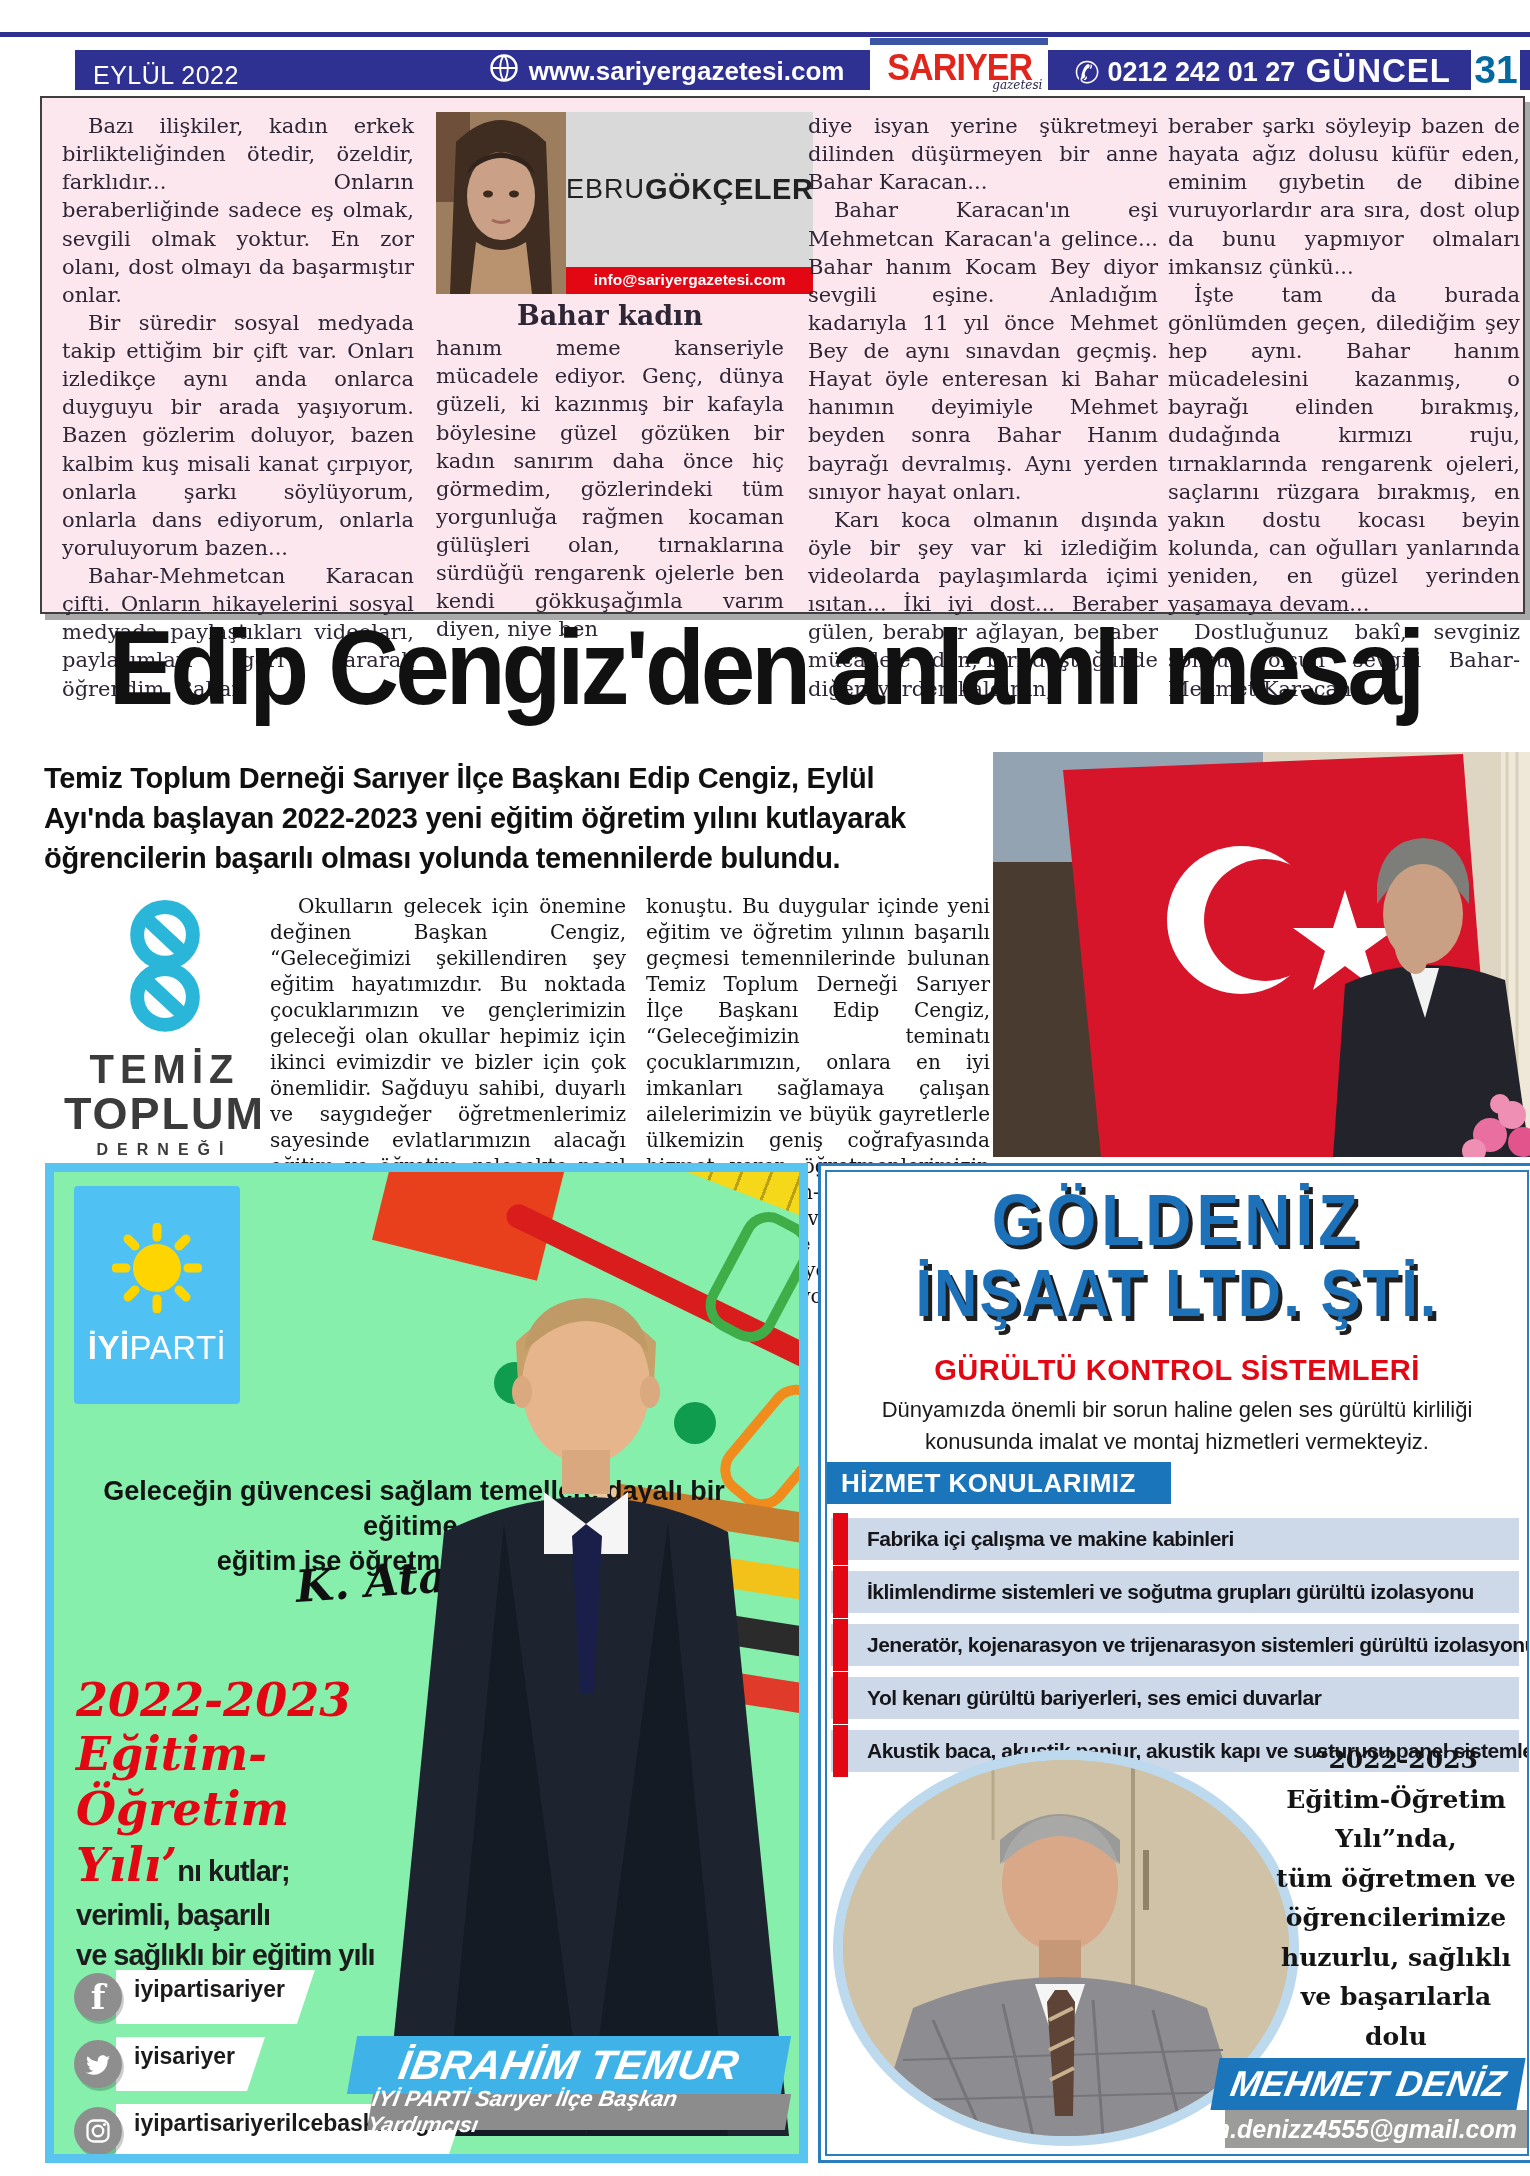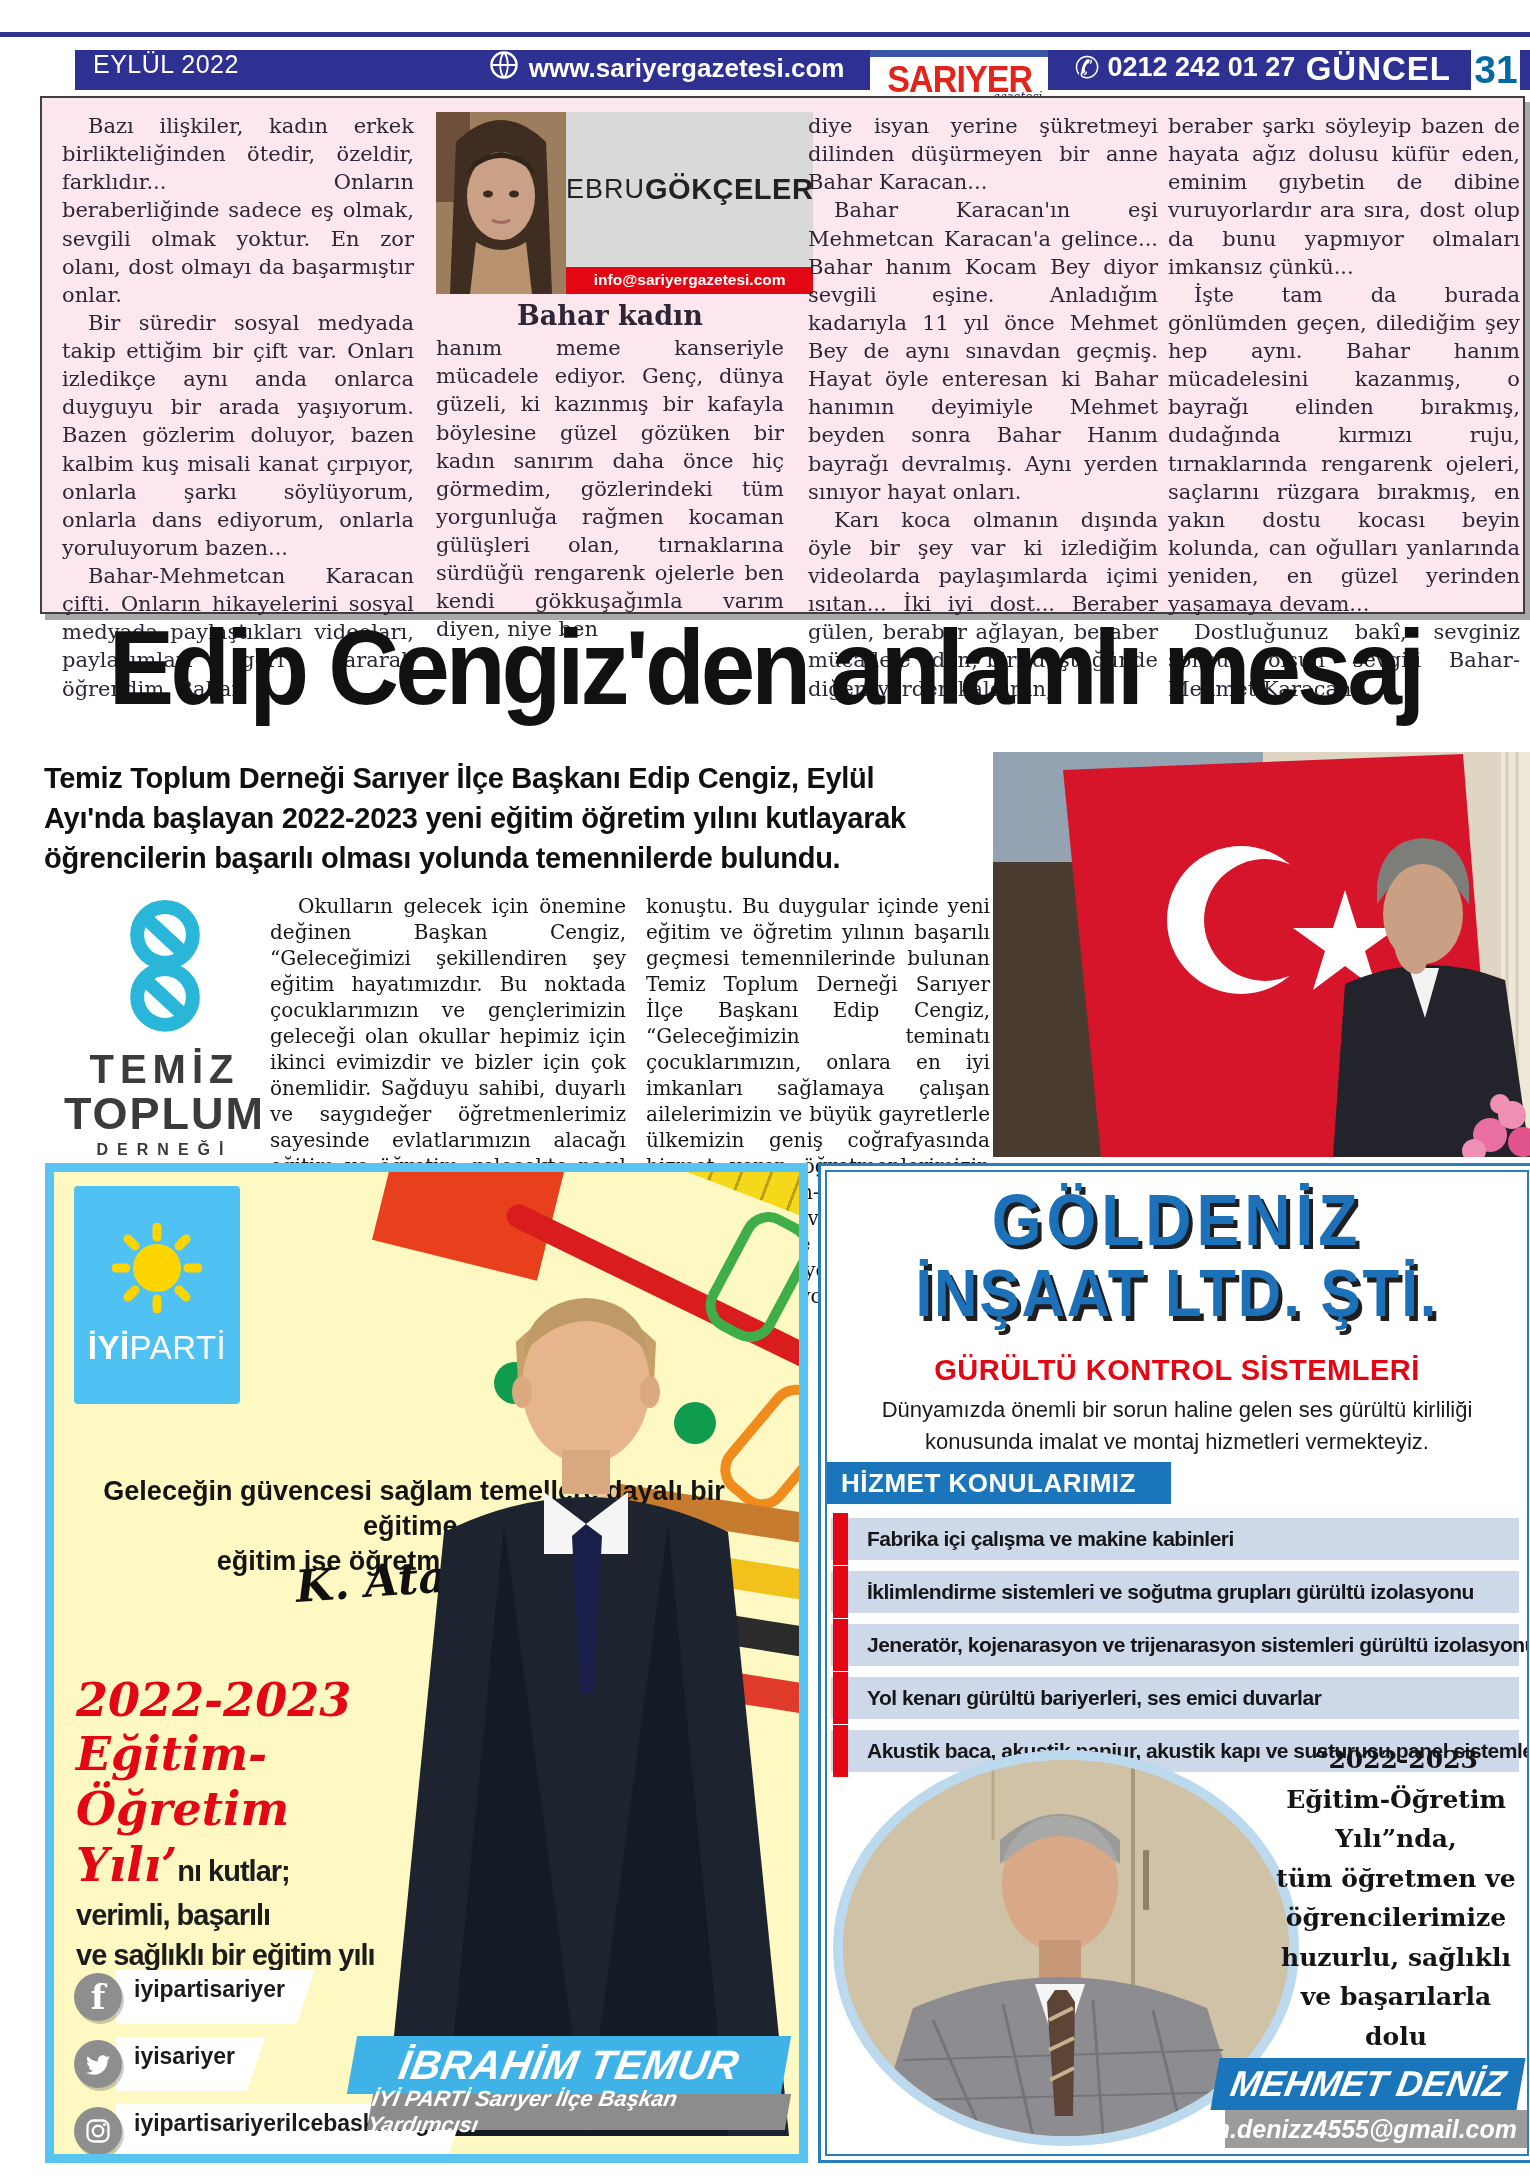--- a/index.html
+++ b/index.html
@@ -2,21 +2,21 @@
 <html><head>
 <meta charset="utf-8">
 <style>
   html,body{margin:0;padding:0;background:#e9e9e9;}
   .page{position:relative;width:1530px;height:2176px;background:#ffffff;overflow:hidden;
         font-family:"Liberation Sans",sans-serif;margin:0 auto;}
   .abs{position:absolute;}
 
   
   .top-rule{left:0;top:32px;width:1530px;height:5px;background:#2e3192;}
-  .header-bar{left:75px;top:50px;width:1396px;height:40px;background:#2e3192;display:flex;align-items:flex-start;}
+  .header-bar{left:75px;top:50px;width:1396px;height:40px;background:#2e3192;display:flex;align-items:flex-end;}
   .hdr-date{margin-left:18px;color:#fff;font-size:25px;letter-spacing:.5px;}
   .hdr-web{margin-left:250px;display:flex;align-items:center;gap:10px;color:#fff;font-weight:bold;font-size:26px;}
   .logo-box{margin-left:26px;width:178px;height:52px;background:#fff;position:relative;display:flex;align-items:flex-end;justify-content:center;}
   .logo-strip{position:absolute;top:0;left:0;width:100%;height:7px;background:#3a55a4;}
   .logo-title{color:#e1251b;font-weight:900;font-size:37px;line-height:1;letter-spacing:-1px;transform:scaleX(.92);margin-bottom:4px;}
   .logo-sub{position:absolute;right:6px;bottom:-2px;font-family:"DejaVu Serif",serif;font-style:italic;font-size:12px;color:#26254f;}
   .hdr-phone{margin-left:26px;display:flex;align-items:center;gap:8px;color:#fff;font-weight:bold;font-size:27px;}
   .phone-glyph{font-size:30px;font-weight:normal;}
   .hdr-section{margin-left:auto;margin-right:20px;color:#fff;font-weight:900;font-size:33px;letter-spacing:1px;}
   .page-num-box{left:1474px;top:50px;width:44px;height:40px;display:flex;align-items:center;justify-content:center;
@@ -50,21 +50,21 @@
   .edip-photo{left:993px;top:752px;width:537px;height:405px;overflow:hidden;}
   .temiz-logo{left:52px;top:892px;width:225px;text-align:center;color:#3b3b3b;}
   .temiz-t1{font-size:40px;font-weight:900;letter-spacing:6px;line-height:1.05;margin-top:2px;}
   .temiz-t2{font-size:45px;font-weight:900;letter-spacing:2px;line-height:1.05;}
   .temiz-t3{font-size:16px;font-weight:bold;letter-spacing:9px;margin-top:4px;}
   .ecol{position:absolute;top:893px;font-family:"DejaVu Serif",serif;font-size:20px;line-height:1.3;
         text-align:justify;color:#17141a;}
   .ecol p{margin:0;text-indent:28px;}
 
   
-  .iyi-ad{left:45px;top:1163px;width:745px;height:982px;background:#fef9c3;border:9px solid #5ac4f0;overflow:hidden;}
+  .iyi-ad{left:45px;top:1163px;width:745px;height:982px;background:#86efac;border:9px solid #5ac4f0;overflow:hidden;}
   .iyi-inner{position:absolute;inset:0;}
   .dec{position:absolute;}
   .dec-ruler{left:490px;top:-18px;width:430px;height:44px;background:#f6d81a;transform:rotate(21deg);
              background-image:repeating-linear-gradient(90deg,rgba(0,0,0,.25) 0 3px,transparent 3px 28px);}
   .dec-book{left:330px;top:-30px;width:170px;height:120px;background:#e8401c;transform:rotate(14deg);}
   .dec-pen{left:430px;top:130px;width:470px;height:24px;background:#d91c1c;border-radius:12px;transform:rotate(26deg);}
   .dec-pin{width:42px;height:42px;background:#0f9c4f;border-radius:50%;}
   .dec-clip{width:54px;height:110px;border:10px solid #3fae49;border-radius:28px;background:transparent;}
   .dec-clip.orange{border-color:#f08c1e;}
   .dec-pencil{width:240px;height:30px;transform:rotate(9deg);}

